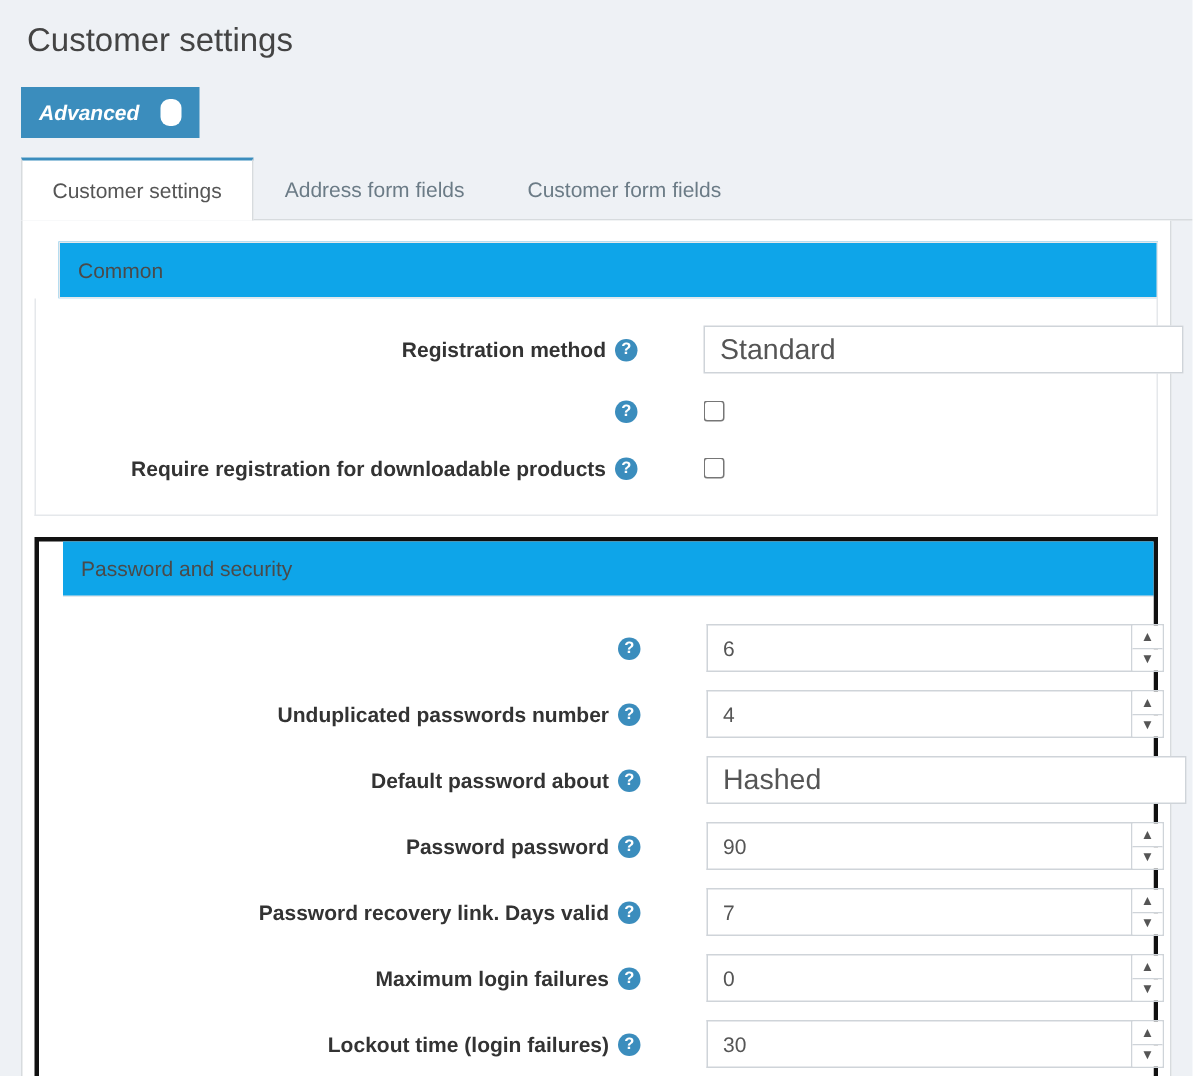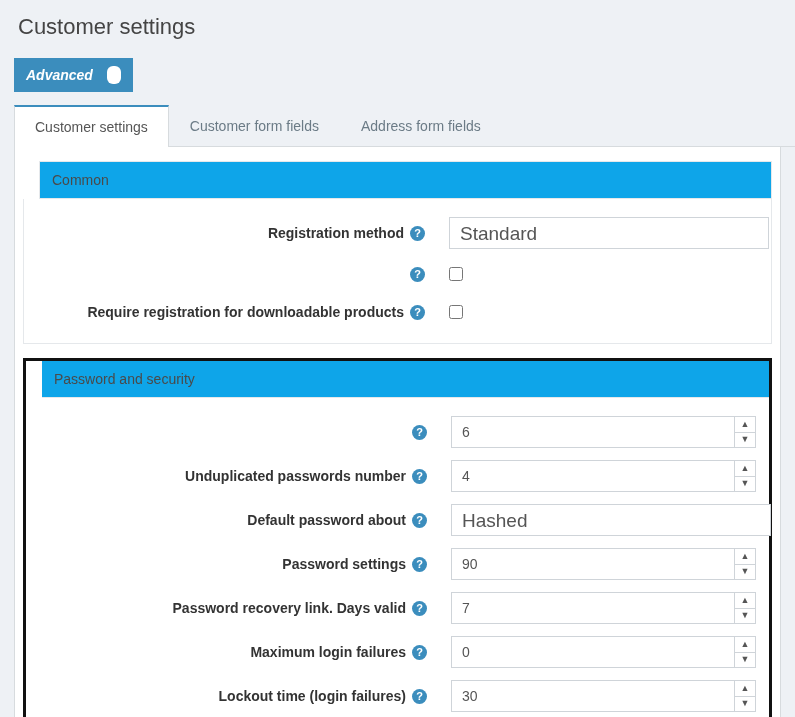--- a/index.html
+++ b/index.html
@@ -88,20 +88,21 @@
     border: 3px solid #111;
     padding: 0;
   }
   .section.boxed .section-head { border: none; border-bottom:1px solid #e5e8eb; }
   .section.boxed .section-body { border: none; }
   .row {
     display: flex;
     align-items: center;
     padding: 6px 4px;
     min-height: 38px;
+    gap: 20px;
   }
   .lbl {
     flex: 0 0 395px;
     text-align: right;
     font-weight: 700;
     color: #333;
     padding-right: 6px;
     display:flex;
     justify-content:flex-end;
     align-items:center;
@@ -178,22 +179,22 @@
 
 <h1 class="page-title">Customer settings</h1>
 
 <button class="adv-toggle">
   <span>Advanced</span>
   <span class="knob"></span>
 </button>
 
 <div class="tabs">
   <div class="tab active">Customer settings</div>
+  <div class="tab">Address form fields</div>
   <div class="tab">Customer form fields</div>
-  <div class="tab">Address form fields</div>
 </div>
 
 <div class="panel-wrap">
 
   <div class="section">
     <div class="section-head">Common</div>
     <div class="section-body">
 
       <div class="row">
         <div class="lbl">
@@ -271,21 +272,21 @@
         </div>
         <div class="ctrl">
           <select class="form-input">
             <option>Hashed</option>
           </select>
         </div>
       </div>
 
       <div class="row">
         <div class="lbl">
-          <span>Password settings</span>
+          <span>Password password</span>
           <span class="help-icon">?</span>
         </div>
         <div class="ctrl">
           <div class="spin-wrap">
             <input type="text" value="90" style="">
             <div class="spin-btns">
               <button>▲</button>
               <button>▼</button>
             </div>
           </div>

